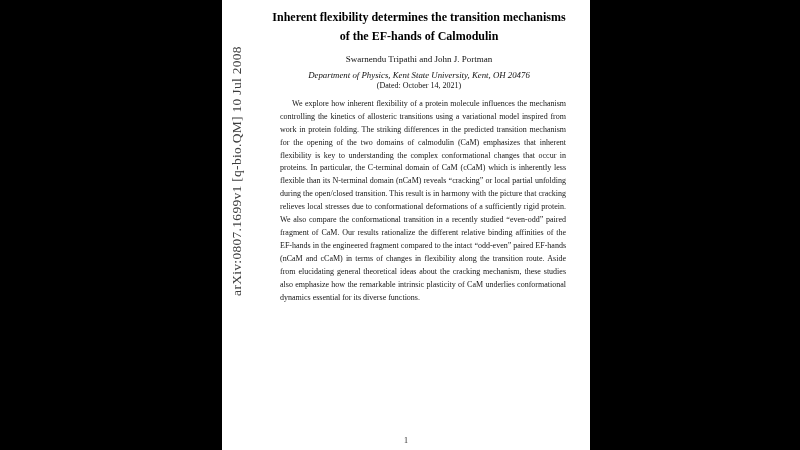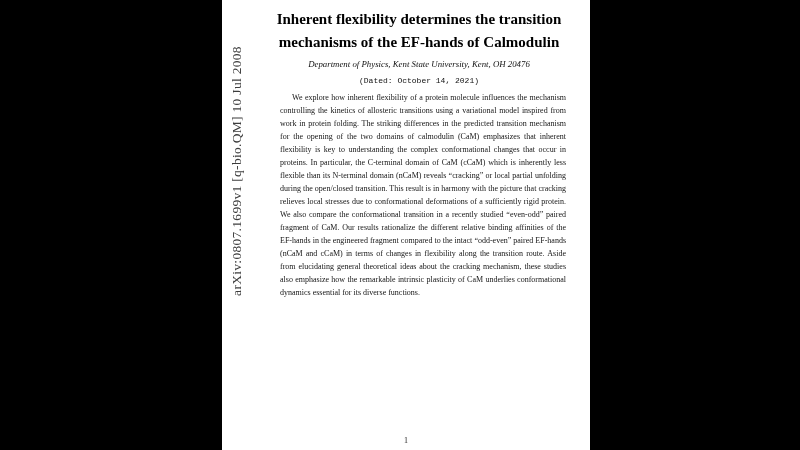--- a/index.html
+++ b/index.html
@@ -43,44 +43,42 @@
   .content {
     position: absolute;
     left: 38px;
     right: 12px;
     top: 0;
     text-align: center;
   }
 
   .title {
     margin: 8px 6px 0 6px;
-    font-size: 15px;
+    font-size: 12px;
     font-weight: bold;
     line-height: 1.55;
     color: #000;
   }
 
   .authors {
     margin-top: 9px;
     font-size: 9px;
     line-height: 1.3;
   }
 
   .affiliation {
     margin-top: 4px;
     font-size: 8.8px;
     font-style: italic;
     line-height: 1.3;
   }
 
   .dated {
-    margin-top: 6px;
     font-size: 8px;
     line-height: 1.3;
-    font-family: Liberation Mono, monospace;
   }
 
   .abstract-heading {
     margin-top: 8px;
     font-size: 9px;
     line-height: 1.3;
   }
 
   .abstract {
     margin: 6px 12px 0 20px;
@@ -105,20 +103,21 @@
 <body>
 
 <div class="stage">
   <div class="page">
 
     <div class="watermark">arXiv:0807.1699v1  [q-bio.QM]  10 Jul 2008</div>
 
     <div class="content">
       <h1 class="title">Inherent flexibility determines the transition mechanisms of the EF-hands of Calmodulin</h1>
 
+      <div class="authors">Swarnendu Tripathi and John J. Portman</div>
 
       <div class="affiliation">Department of Physics, Kent State University, Kent, OH 20476</div>
 
       <div class="dated">(Dated: October 14, 2021)</div>
 
 
       <p class="abstract">We explore how inherent flexibility of a protein molecule influences the mechanism controlling the kinetics of allosteric transitions using a variational model inspired from work in protein folding. The striking differences in the predicted transition mechanism for the opening of the two domains of calmodulin (CaM) emphasizes that inherent flexibility is key to understanding the complex conformational changes that occur in proteins. In particular, the C-terminal domain of CaM (cCaM) which is inherently less flexible than its N-terminal domain (nCaM) reveals “cracking” or local partial unfolding during the open/closed transition. This result is in harmony with the picture that cracking relieves local stresses due to conformational deformations of a sufficiently rigid protein. We also compare the conformational transition in a recently studied “even-odd” paired fragment of CaM. Our results rationalize the different relative binding affinities of the EF-hands in the engineered fragment compared to the intact “odd-even” paired EF-hands (nCaM and cCaM) in terms of changes in flexibility along the transition route. Aside from elucidating general theoretical ideas about the cracking mechanism, these studies also emphasize how the remarkable intrinsic plasticity of CaM underlies conformational dynamics essential for its diverse functions.</p>
     </div>
 
     <div class="page-number">1</div>

